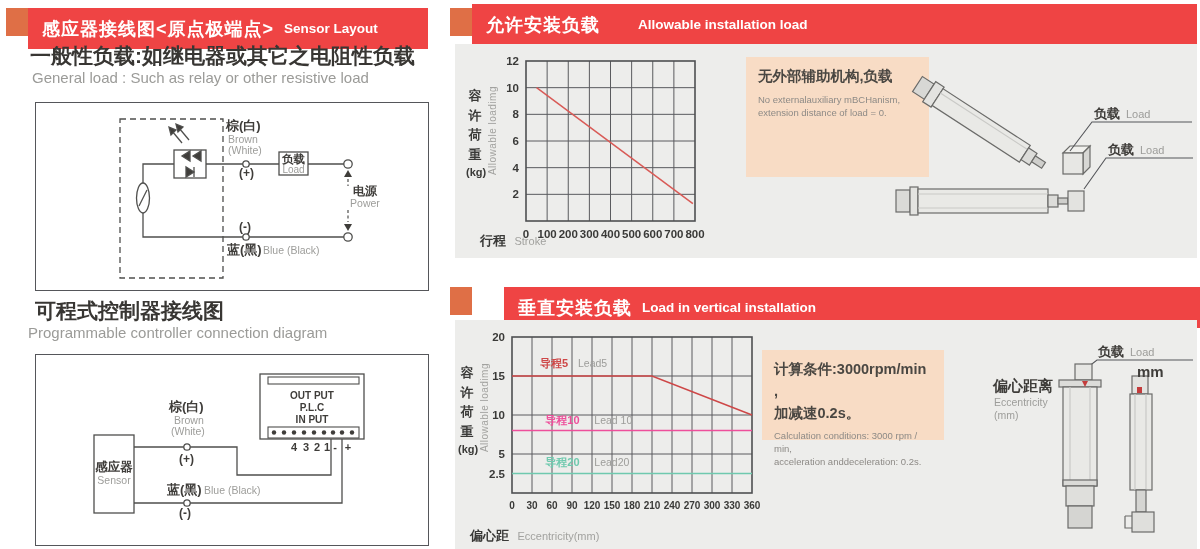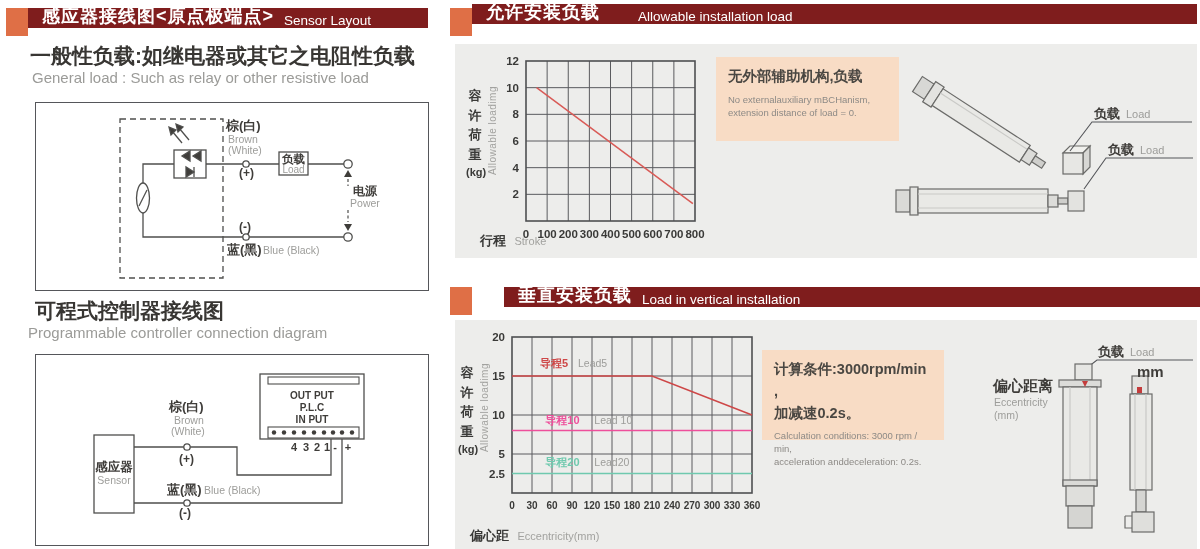--- a/index.html
+++ b/index.html
@@ -1,21 +1,21 @@
 <!DOCTYPE html>
 <html><head>
 <meta charset="utf-8">
 <style>
   html,body{margin:0;padding:0;background:#fff;}
   .page{position:relative;width:1200px;height:549px;background:#fff;overflow:hidden;
         font-family:"Liberation Sans","DejaVu Sans",sans-serif;color:#3a3a38;}
   .sq{position:absolute;width:22px;height:28px;background:#DF6F46;}
-  .hdr{position:absolute;height:20px;background:#7f1d1d;color:#fff;display:flex;align-items:flex-end;white-space:nowrap;overflow:hidden;}
+  .hdr{position:absolute;height:41px;background:#ef4444;color:#fff;display:flex;align-items:center;white-space:nowrap;overflow:hidden;}
   .hdr-cn{font-size:18px;font-weight:700;margin-left:14px;letter-spacing:1px;}
-  .hdr-en{font-size:13.5px;font-weight:400;margin-left:10px;}
+  .hdr-en{font-size:13.5px;font-weight:700;margin-left:10px;}
   .h-cn{position:absolute;font-size:21px;font-weight:700;color:#383633;white-space:nowrap;}
   .h-en{position:absolute;font-size:15px;color:#9b9b98;white-space:nowrap;}
   .dbox{position:absolute;border:1.5px solid #55565a;background:#fff;}
   .dbox svg{position:absolute;left:0;top:0;}
   .panel{position:absolute;background:#EDEDEB;}
   .notebox{position:absolute;background:#F8DCC5;padding:9px 12px;box-sizing:border-box;}
   .note-cn{font-size:14.5px;font-weight:600;color:#4a4742;line-height:1.5;}
   .note-en{font-size:9.5px;color:#8d8a86;line-height:1.35;margin-top:6px;}
   .chart{position:absolute;}
   .ytitle{position:absolute;display:flex;align-items:flex-start;}
@@ -202,21 +202,21 @@
       <div class="yt-chars">容许荷重</div>
       <div class="yt-kg">(kg)</div>
     </div>
     <div class="yt-en">Allowable loadimg</div>
   </div>
   <div class="xtitle" style="left:480px;top:231px;width:240px;">
     <span class="xt-cn">行程</span>
     <span class="xt-en">Stroke</span>
   </div>
 
-  <div class="notebox" style="left:716px;top:57px;width:183px;height:84px;">
+  <div class="notebox" style="left:746px;top:57px;width:183px;height:120px;">
     <div class="note-cn">
       <div>无外部辅助机构,负载</div>
     </div>
     <div class="note-en">
       <div>No externalauxiliary mBCHanism,</div>
       <div>extension distance of load = 0.</div>
     </div>
   </div>
 
   <svg class="chart" style="left:880px;top:50px;" width="317" height="205" viewBox="0 0 317 205">

